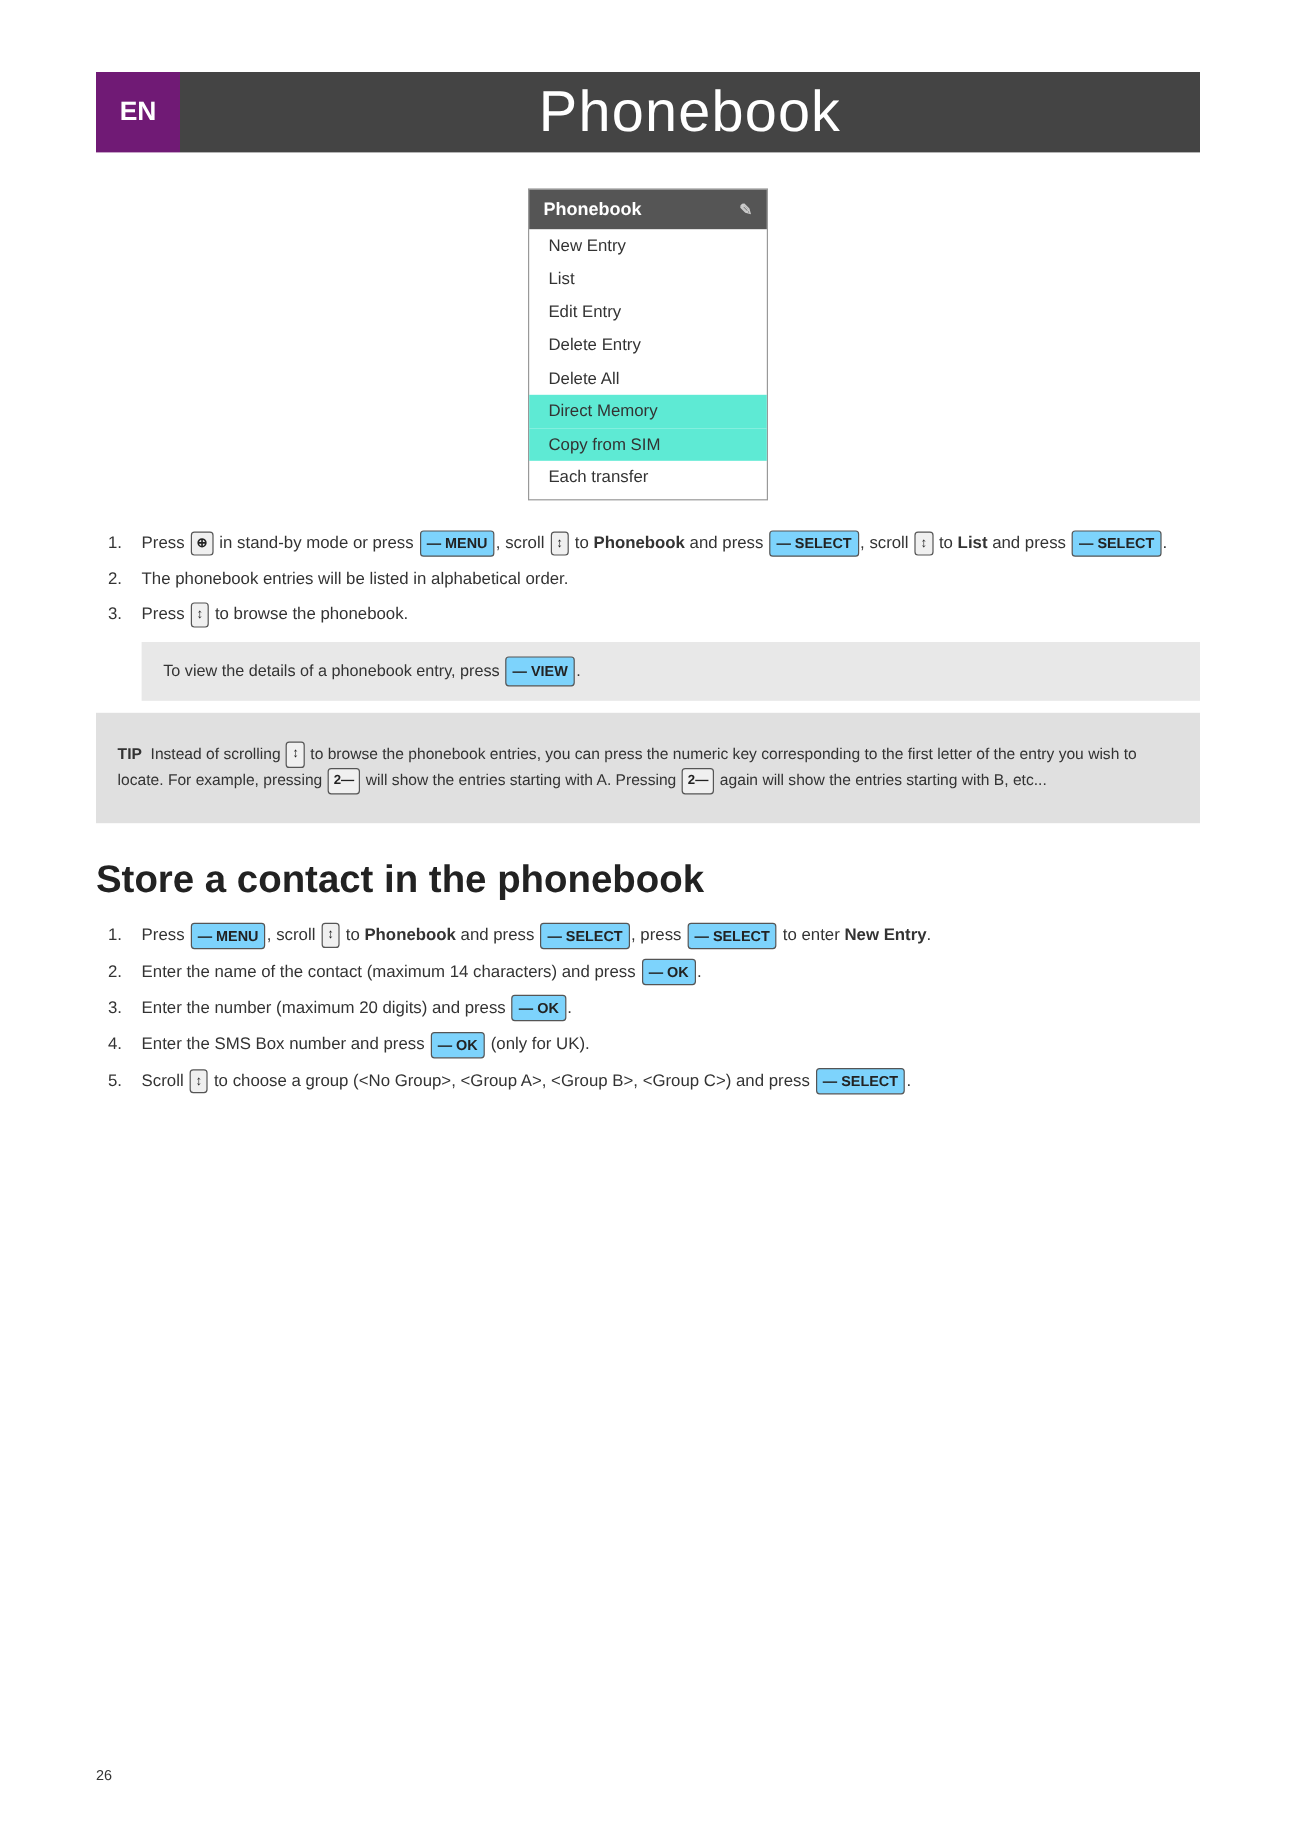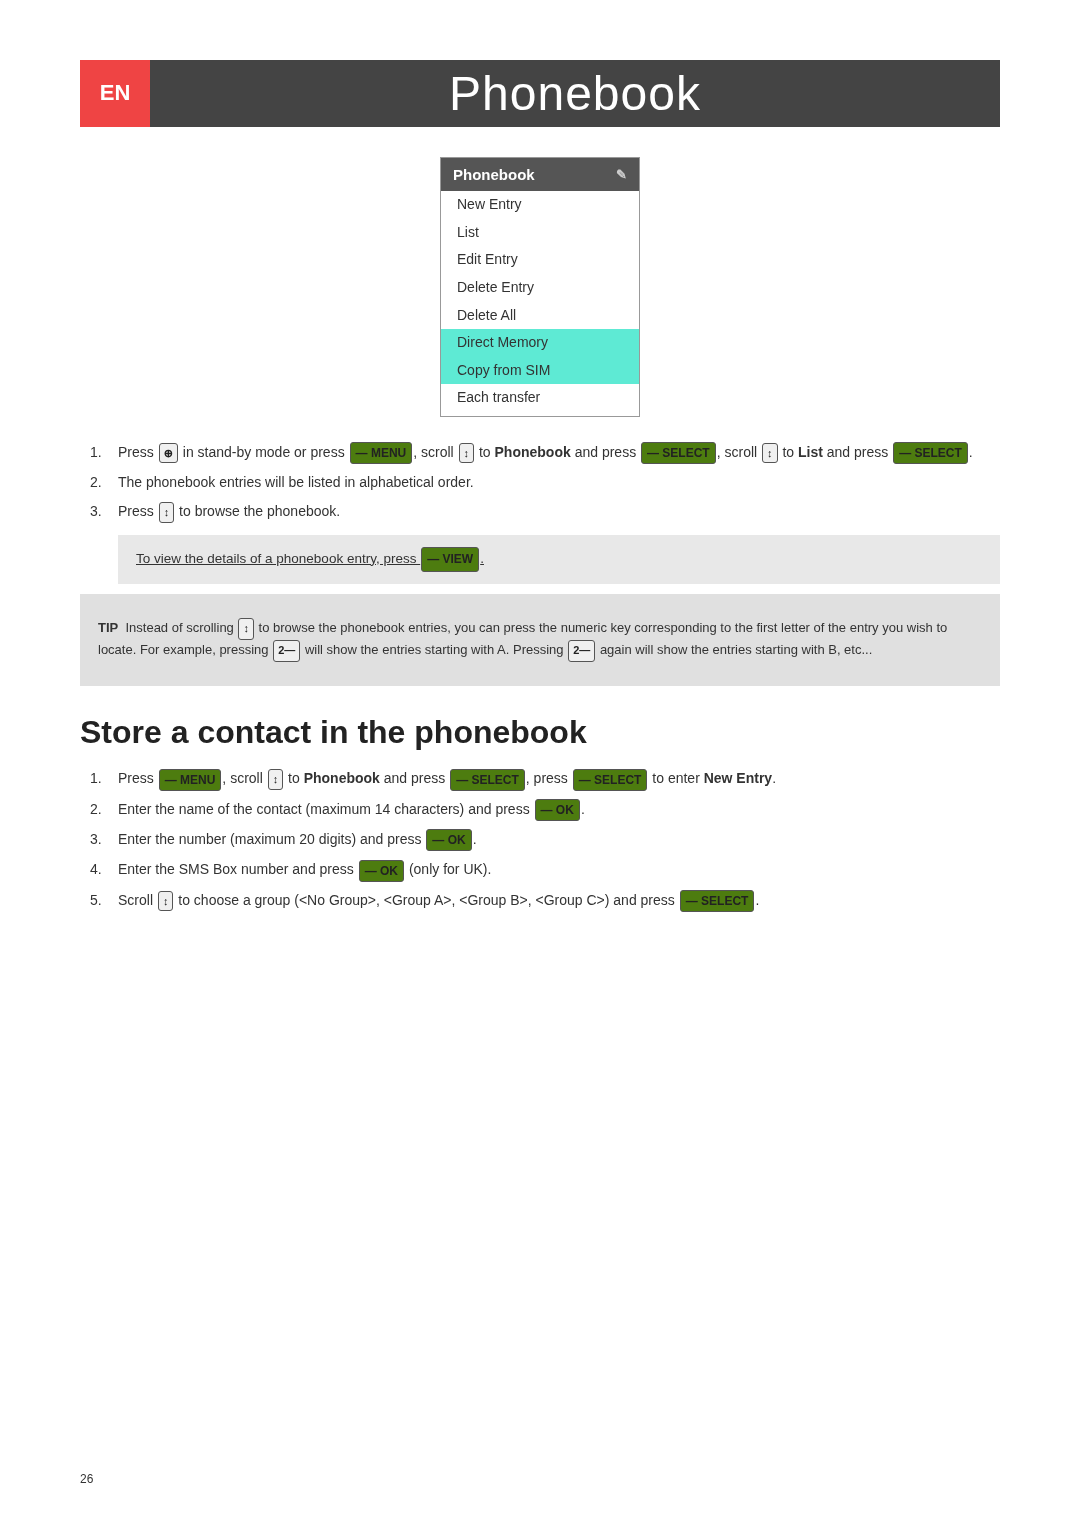--- a/index.html
+++ b/index.html
@@ -23,21 +23,21 @@
     }
 
     
     .header {
       display: flex;
       align-items: stretch;
       margin-bottom: 30px;
     }
 
     .lang-badge {
-      background: #ef4444;
+      background: #701a75;
       color: #ffffff;
       font-size: 22px;
       font-weight: bold;
       padding: 14px 18px;
       display: flex;
       align-items: center;
       justify-content: center;
       min-width: 70px;
     }
 
@@ -143,21 +143,21 @@
     }
 
     .instruction-list li .text {
       flex: 1;
     }
 
     
     .btn-icon {
       display: inline-block;
       border: 1.5px solid #555555;
-      background: #4d7c0f;
+      background: #7dd3fc;
       border-radius: 3px;
       padding: 1px 5px;
       font-size: 12px;
       font-weight: bold;
       color: #222222;
       vertical-align: middle;
       white-space: nowrap;
       margin: 0 1px;
     }
 
@@ -177,21 +177,20 @@
 
     
     .info-box {
       background: #e8e8e8;
       border: none;
       padding: 12px 18px;
       margin: 10px 0 0 38px;
       font-size: 13.5px;
       color: #333333;
       line-height: 1.8;
-      text-decoration: underline;
     }
 
     
     .tip-box {
       background: #e0e0e0;
       border: none;
       padding: 24px 18px;
       margin: 10px 0 24px 0;
       font-size: 13px;
       color: #333333;

